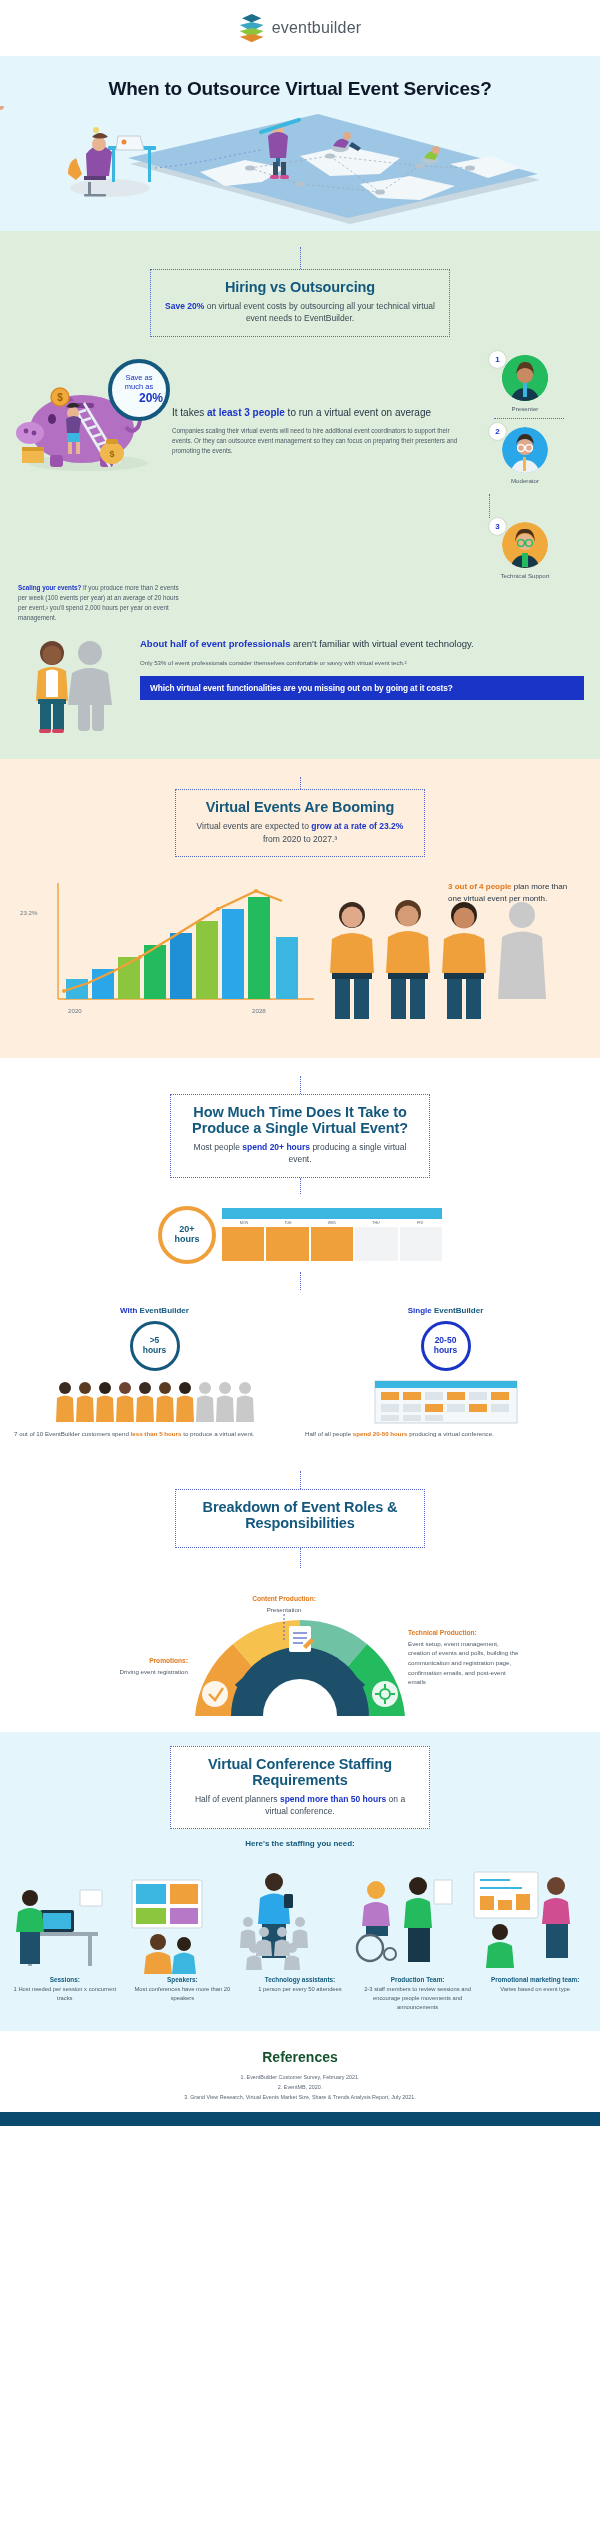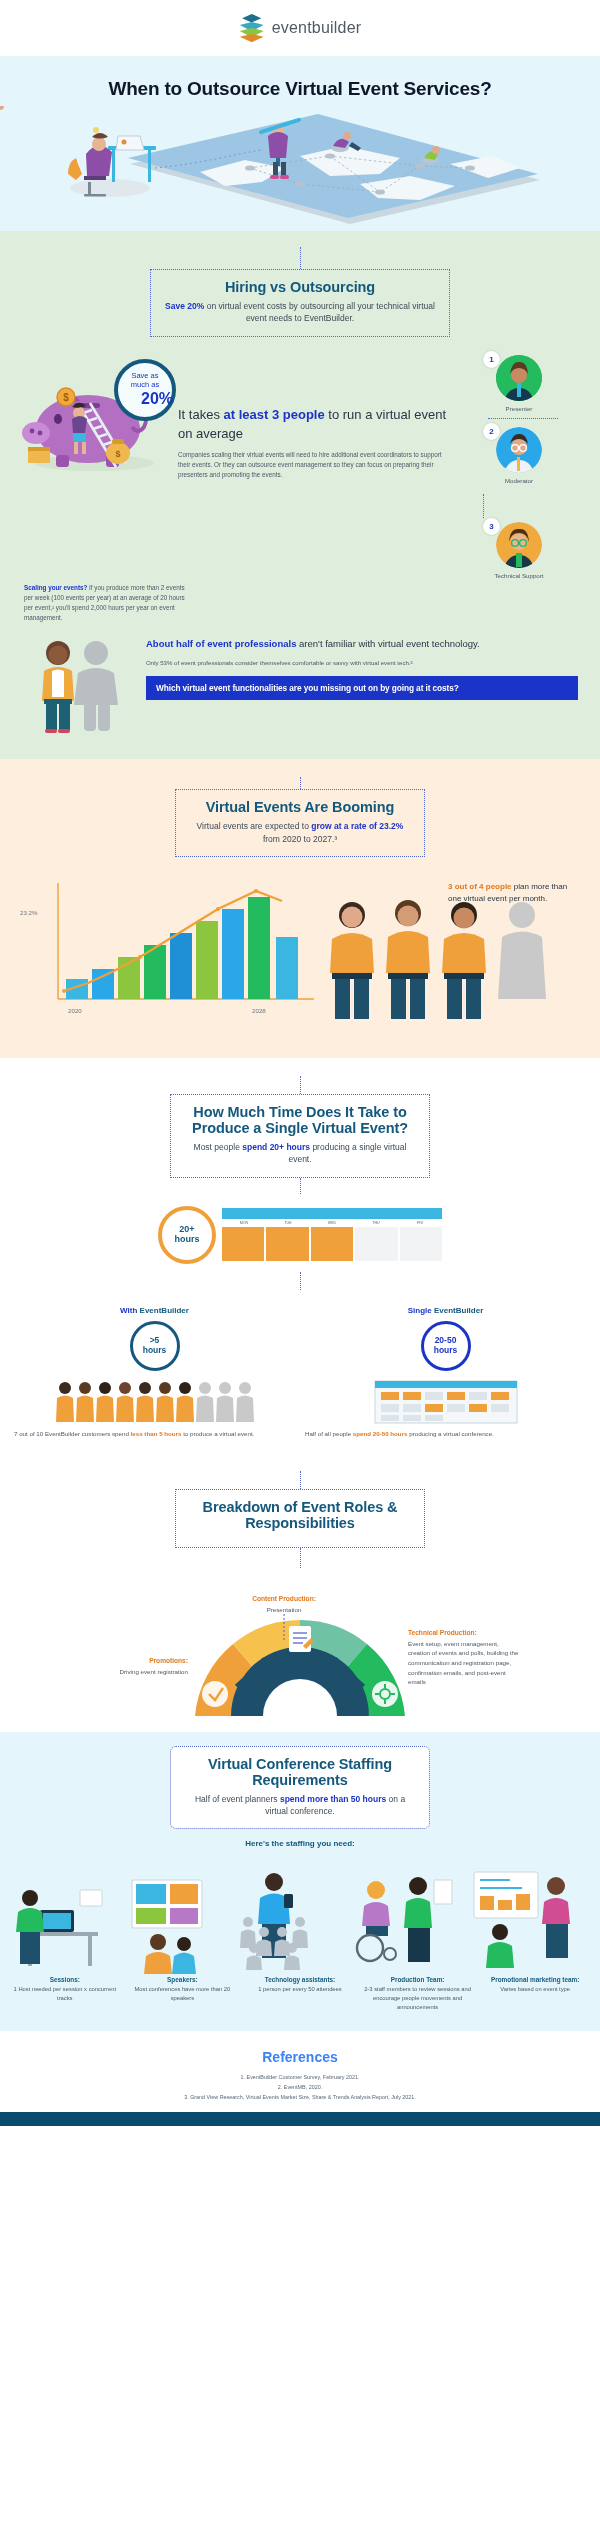--- a/index.html
+++ b/index.html
@@ -21,21 +21,21 @@
   .logo-stack { width: 26px; height: 28px; position: relative; }
   .logo-stack i { position: absolute; left: 0; width: 26px; height: 7px; display: block; border-radius: 1px; }
   .logo-stack i:nth-child(1) { top: 0;  background: #1d6f8b; clip-path: polygon(13% 38%, 50% 0%, 87% 38%, 50% 78%); height: 11px; }
   .logo-stack i:nth-child(2) { top: 8px; background: #3ba7c4; clip-path: polygon(4% 30%, 50% 0%, 96% 30%, 50% 92%); height: 10px;}
   .logo-stack i:nth-child(3) { top: 14px; background: #8cc63e; clip-path: polygon(4% 30%, 50% 0%, 96% 30%, 50% 92%); height: 10px;}
   .logo-stack i:nth-child(4) { top: 20px; background: #e08a2e; clip-path: polygon(4% 30%, 50% 0%, 96% 30%, 50% 92%); height: 9px;}
   .logo-word { font-size: 16px; color: #4f5b66; letter-spacing: .2px; }
 
   
   .s-hero   { background: #e4f6fb; padding: 18px 0 0; position: relative; }
-  .s-hire   { background: #dfeddd; position: relative; padding: 16px 10px 22px; }
+  .s-hire   { background: #dfeddd; position: relative; padding: 16px 4px 22px; }
   .s-boom   { background: #fdeedd; position: relative; padding: 18px 0 26px; }
   .s-time   { background: #ffffff; position: relative; padding: 18px 0 22px; }
   .s-roles  { background: #ffffff; position: relative; padding: 10px 0 18px; }
   .s-staff  { background: #e4f6fb; position: relative; padding: 14px 0 20px; }
   .s-ref    { background: #ffffff; padding: 18px 0 10px; }
   .footbar  { height: 14px; background: #0b4a6f; }
 
   h1.hero-title {
     font-size: 19px; font-weight: bold; color: #0f172a; text-align: center;
     letter-spacing: -.2px; margin: 4px 0 6px;
@@ -65,23 +65,23 @@
   
   .hire-row { display: flex; align-items: flex-start; padding: 0 12px; }
   .piggy { width: 150px; flex: 0 0 150px; position: relative; }
   .badge-circle {
     position: absolute; right: -4px; top: 4px;
     width: 62px; height: 62px; border-radius: 50%;
     background: #f4fbfd; border: 4px solid #14597d;
     display: flex; flex-direction: column; align-items: center; justify-content: center;
     font-size: 7.5px; color: #1b34c8; line-height: 1.2; text-align: center;
   }
-  .badge-circle b { font-size: 16px; margin-left: 24px; }
+  .badge-circle b { font-size: 12px; margin-left: 24px; }
   .hire-mid { flex: 1; padding: 0 6px; }
-  .hire-body-h { font-size: 13px; line-height: 1.5; color: #263645; margin-bottom: 6px;}
+  .hire-body-h { font-size: 10px; line-height: 1.5; color: #263645; margin-bottom: 6px;}
   .hire-body-s { font-size: 6.3px; line-height: 1.62; color: #4b5866; }
   .avatars { width: 118px; flex: 0 0 118px; }
   .av-item { text-align: center; margin-bottom: 10px; position: relative; }
   .av-circle {
     width: 46px; height: 46px; border-radius: 50%; margin: 0 auto;
     position: relative; overflow: hidden;
   }
   .av-num {
     position: absolute; left: 50%; top: -4px; transform: translateX(-36px);
     width: 17px; height: 17px; border-radius: 50%; background: #fff;
@@ -141,21 +141,21 @@
   .role-lab .t { font-weight: bold; font-size: 6.6px; display: block; margin-bottom: 1px; }
 
   
   .staff-art { height: 118px; position: relative; margin-top: 10px; }
   .staff-cols { display: flex; padding: 0 8px; gap: 4px; }
   .staff-col { flex: 1; text-align: center; }
   .staff-col .sh { font-size: 6.4px; font-weight: bold; color: #14597d; margin-bottom: 2px; }
   .staff-col .sb { font-size: 5.8px; line-height: 1.5; color: #4b5866; }
 
   
-  .ref-title { text-align: center; font-size: 14px; font-weight: bold; color: #3b82f6; margin-bottom: 8px; }
+  .ref-title { text-align: center; font-size: 14px; font-weight: bold; color: #14532d; margin-bottom: 8px; }
   .ref-list { font-size: 5.4px; line-height: 1.8; color: #5a6775; text-align: center; }
 </style>
 </head>
 <body>
 
 <div class="page">
 
   <div class="logobar">
     <div class="logo">
       <span class="logo-stack">
@@ -682,21 +682,21 @@
             </g>
         </g>
       </svg>
       <svg width="6" height="26" style="position:absolute;left:281px;top:20px;">
           <line x1="3" y1="0" x2="3" y2="26" stroke="#5567c9" stroke-dasharray="2,2"></line>
         </svg>
     </div>
   </div>
 
   <div class="s-staff">
-    <div class="callout" style="width:260px;background:#fff;border-radius:6px;">
+    <div class="callout" style="width:260px;background:#fff;">
       <h2>Virtual Conference Staffing Requirements</h2>
       <p><span>Half of event planners </span><span class="b">spend more than 50 hours</span><span> on a virtual conference.</span></p>
     </div>
     <div style="text-align:center;font-size:8px;font-weight:bold;color:#14597d;margin-top:10px;">Here's the staffing you need:</div>
 
     <div class="staff-art">
       <svg width="584" height="118" viewBox="0 0 584 118" style="margin:0 auto;display:block;">
 
         <g transform="translate(8,18)">
           <rect x="6" y="56" width="76" height="4" fill="#9aa8b4"></rect>

